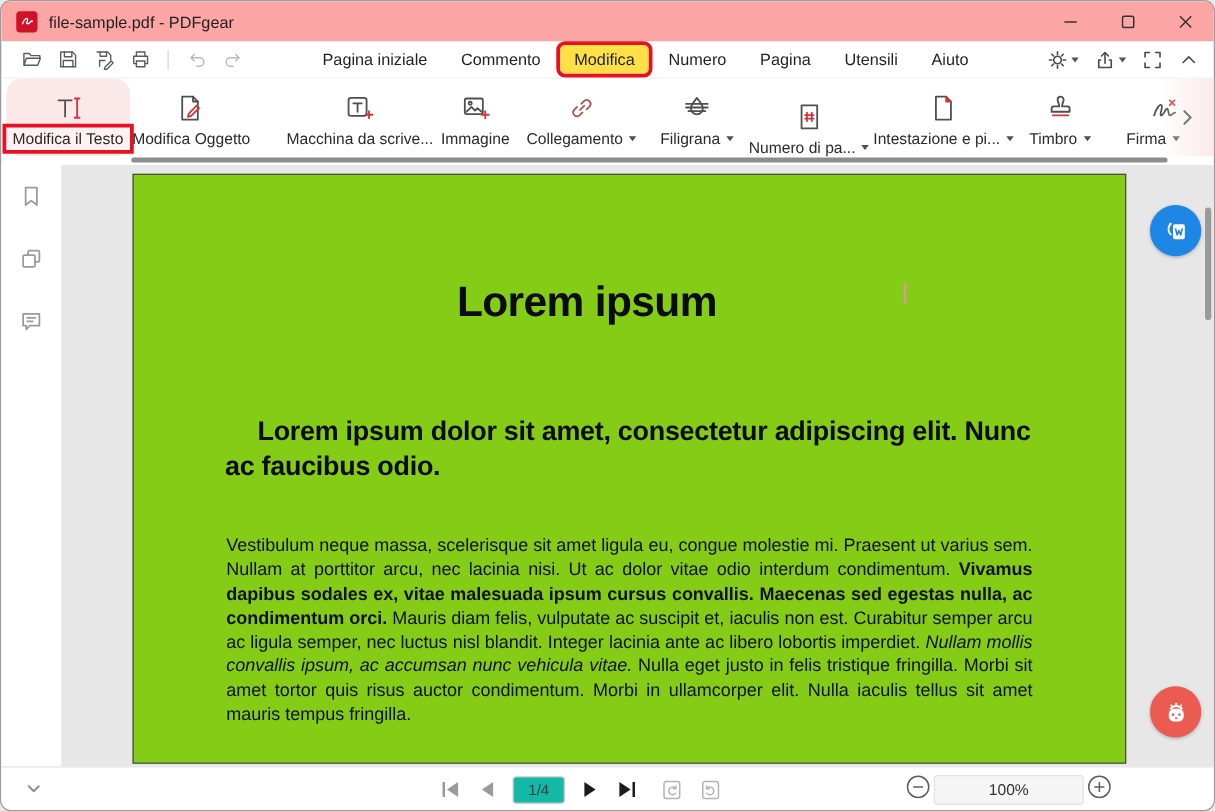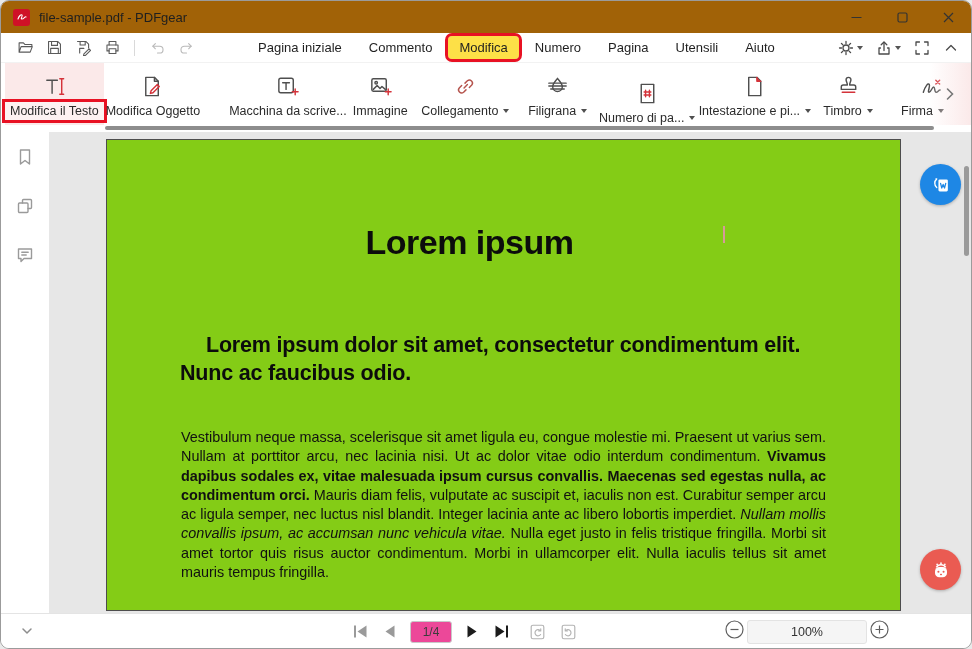--- a/index.html
+++ b/index.html
@@ -1,20 +1,20 @@
 <!DOCTYPE html>
 <html><head>
 <meta charset="utf-8">
 <style>
   * { box-sizing: border-box; margin: 0; padding: 0; }
   html,body { width: 972px; height: 649px; background:#e9e9e9; font-family:"Liberation Sans", sans-serif; }
   .window { position:relative; width:972px; height:649px; background:#fff; border:1px solid #9b9b9b; border-radius:9px; overflow:hidden; }
 
   
-  .titlebar { height:32px; display:flex; align-items:center; padding-left:12px; background:#a16207; }
+  .titlebar { height:32px; display:flex; align-items:center; padding-left:12px; background:#fca5a5; }
   .app-logo { width:17px; height:17px; background:#cf1227; border-radius:3px; display:flex; align-items:center; justify-content:center; flex:0 0 auto; }
   .app-logo svg { width:12px; height:12px; }
   .win-title { font-size:13px; color:#1f1f1f; margin-left:9px; flex:1; white-space:nowrap; }
   .win-controls { display:flex; height:32px; }
   .win-btn { width:46px; height:32px; display:flex; align-items:center; justify-content:center; color:#222; }
   .win-btn svg { width:11px; height:11px; stroke:#333; stroke-width:1.2; fill:none; }
 
   
   .menubar { height:30px; position:relative; display:flex; align-items:center; border-bottom:1px solid #f2f2f2; }
   .qat { display:flex; align-items:center; gap:9px; margin-left:14px; }
@@ -26,21 +26,21 @@
   .menu-item { font-size:13px; color:#1f1f1f; padding:4px 11px; border-radius:4px; white-space:nowrap; }
   .menu-item.active { background:#fde047; }
   .red-anno { outline:3px solid #e81123; outline-offset:0px; }
   .menu-right { position:absolute; right:12px; display:flex; align-items:center; gap:13px; }
   .mr-btn { display:flex; align-items:center; gap:3px; }
   .mr-btn svg { width:16px; height:16px; fill:none; stroke:#4a4a4a; stroke-width:1.3; stroke-linecap:round; stroke-linejoin:round; }
   .caret-sm { width:0; height:0; border-left:3px solid transparent; border-right:3px solid transparent; border-top:4px solid #555; }
 
   
   .ribbon { height:62px; display:flex; align-items:stretch; padding:0 26px 0 3px; position:relative; }
-  .tool { display:flex; flex-direction:column; align-items:center; justify-content:flex-start; padding-top:9px; margin:0 1px; border-radius:0; }
+  .tool { display:flex; flex-direction:column; align-items:center; justify-content:flex-start; padding-top:9px; margin:0 1px; border-radius:12px; }
   .tool-icon { height:28px; display:flex; align-items:center; justify-content:center; }
   .tool-icon svg { width:25px; height:25px; fill:none; stroke:#4f4f4f; stroke-width:1.5; stroke-linecap:round; stroke-linejoin:round; }
   .tool-label-row { display:flex; align-items:center; gap:5px; margin-top:4px; }
   .tool-label { font-size:12.5px; color:#2b2b2b; white-space:nowrap; }
   .dd-caret { width:0; height:0; border-left:3.5px solid transparent; border-right:3.5px solid transparent; border-top:4.5px solid #4f4f4f; }
   .tool.selected { background:#fbe9e9; }
   .tool.selected .anno-wrap { background:#fdf1f1; }
   .anno-wrap { padding:2px 5px; margin-top:2px; }
   .ribbon-fade { position:absolute; right:0; top:0; bottom:0; width:42px; background:linear-gradient(90deg, rgba(253,233,233,0), #fbe9e9); display:flex; align-items:center; justify-content:center; }
   .ribbon-fade svg { width:12px; height:14px; fill:none; stroke:#777; stroke-width:1.6; stroke-linecap:round; }
@@ -67,21 +67,21 @@
   .fab svg { width:24px; height:24px; }
   .v-scroll { position:absolute; right:2px; top:34px; width:5px; height:90px; background:#9a9a9a; border-radius:3px; }
 
   
   .bottombar { position:absolute; left:0; right:0; bottom:0; height:35px; background:#fff; border-top:1px solid #e4e4e4; }
   .collapse-btn { position:absolute; left:17px; top:8px; }
   .collapse-btn svg { width:18px; height:18px; fill:none; stroke:#8d8d8d; stroke-width:1.5; stroke-linecap:round; stroke-linejoin:round; }
   .pagenav { position:absolute; left:351px; top:0; height:35px; display:flex; align-items:center; gap:12px; }
   .pn-btn { display:flex; align-items:center; justify-content:center; }
   .pn-btn svg { width:17px; height:15px; }
-  .page-box { width:42px; height:22px; border:1px solid #c9c9c9; border-radius:3px; font-size:12px; color:#3c3c3c; text-align:center; font-family:"Liberation Sans",sans-serif; background:#ec4899; }
+  .page-box { width:42px; height:22px; border:1px solid #c9c9c9; border-radius:3px; font-size:12px; color:#3c3c3c; text-align:center; font-family:"Liberation Sans",sans-serif; background:#14b8a6; }
   .viewhist svg { width:19px; height:18px; fill:none; stroke:#b3b3b3; stroke-width:1.3; stroke-linecap:round; stroke-linejoin:round; }
   .zoomgrp { position:absolute; right:82px; top:0; height:35px; display:flex; align-items:center; gap:3px; }
   .zoom-circle svg { width:19px; height:19px; fill:none; stroke:#5f5f5f; stroke-width:1.2; }
   .zoom-box { width:120px; height:24px; background:#f5f5f5; border:1px solid #e3e3e3; border-radius:3px; display:flex; align-items:center; justify-content:center; font-size:12.5px; color:#333; }
 </style>
 </head>
 <body>
 
 <div class="window">
 
@@ -358,21 +358,21 @@
             <path d="M3.5 4h13v9.5H9l-3 3v-3H3.5z"></path>
             <path d="M6.8 7.3h6.4M6.8 10h4.4"></path>
           </svg>
       </div>
     </div>
 
     <div class="viewport">
       <div class="page">
         <div class="doc-title">Lorem ipsum</div>
         <div class="text-caret"></div>
-        <div class="doc-subtitle">Lorem ipsum dolor sit amet, consectetur condimentum elit. Nunc ac faucibus odio.</div>
+        <div class="doc-subtitle">Lorem ipsum dolor sit amet, consectetur adipiscing elit. Nunc ac faucibus odio.</div>
         <div class="doc-body"><span class="n">Vestibulum neque massa, scelerisque sit amet ligula eu, congue molestie mi. Praesent ut varius sem. Nullam at porttitor arcu, nec lacinia nisi. Ut ac dolor vitae odio interdum condimentum. </span><span class="b">Vivamus dapibus sodales ex, vitae malesuada ipsum cursus convallis. Maecenas sed egestas nulla, ac condimentum orci. </span><span class="n">Mauris diam felis, vulputate ac suscipit et, iaculis non est. Curabitur semper arcu ac ligula semper, nec luctus nisl blandit. Integer lacinia ante ac libero lobortis imperdiet. </span><span class="i">Nullam mollis convallis ipsum, ac accumsan nunc vehicula vitae. </span><span class="n">Nulla eget justo in felis tristique fringilla. Morbi sit amet tortor quis risus auctor condimentum. Morbi in ullamcorper elit. Nulla iaculis tellus sit amet mauris tempus fringilla.</span></div>
       </div>
 
       <div class="fab fab-convert">
         <svg viewBox="0 0 28 28">
             <path d="M9 7c-3 2.2-3 7.8 0 10" fill="none" stroke="#fff" stroke-width="1.6" stroke-linecap="round"></path>
             <path d="M7.2 6l2.3.8L8.7 9z" fill="#fff"></path>
             <rect x="11" y="7.5" width="11" height="14" rx="1.6" fill="#fff"></rect>
             <path d="M13.5 12l1.4 5.5 1.6-4.2 1.6 4.2 1.4-5.5" fill="none" stroke="#1e87e5" stroke-width="1.5" stroke-linecap="round" stroke-linejoin="round"></path>
           </svg>

